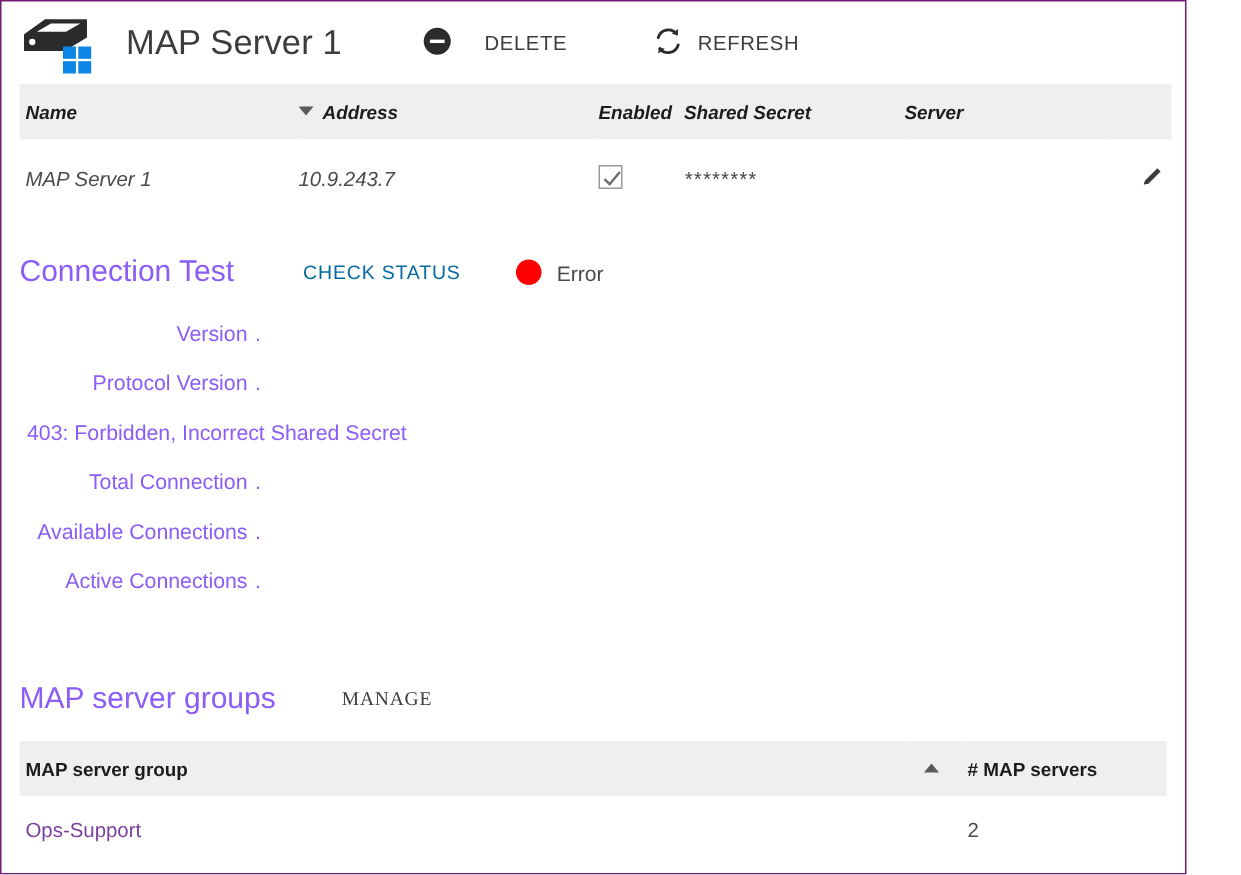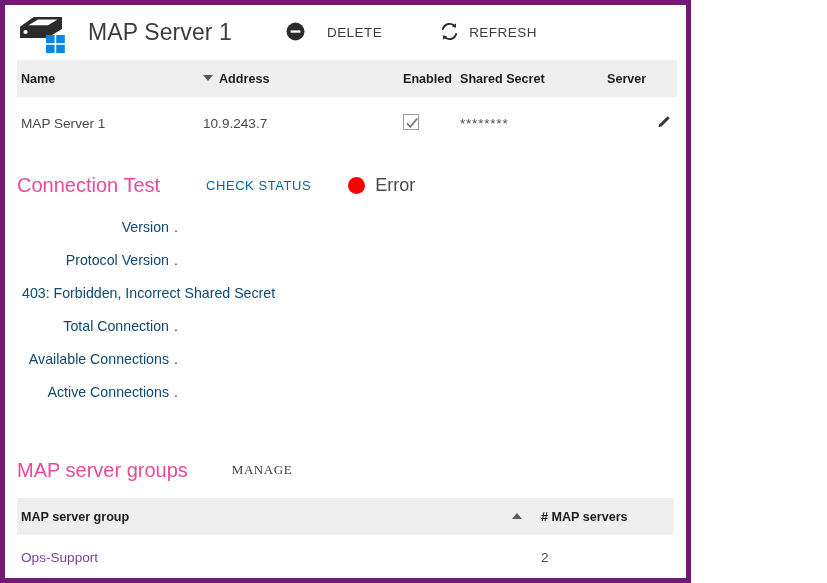--- a/index.html
+++ b/index.html
@@ -8,25 +8,25 @@
     padding: 0;
     background: #ffffff;
   }
   body {
     font-family: "Liberation Sans", sans-serif;
     color: #3c3c3c;
     -webkit-font-smoothing: antialiased;
   }
   .page {
     position: relative;
-    width: 691px;
+    width: 791px;
     height: 583px;
     box-sizing: border-box;
     background: #ffffff;
-    border: 5px solid #701a75;
+    border: 1px solid #701a75;
     overflow: hidden;
   }
 
   
   .masthead {
     position: relative;
     height: 55px;
     display: flex;
     align-items: center;
     padding-left: 11px;
@@ -63,21 +63,21 @@
     font-size: 13.5px;
     letter-spacing: .45px;
     text-transform: uppercase;
     white-space: nowrap;
   }
   .act-delete { margin-left: 48px; gap: 22px; }
   .act-refresh { margin-left: 45px; }
   .ico { display: block; flex: 0 0 auto; }
 
   
-  .table-wrap { padding: 0 9px 0 12px; }
+  .table-wrap { padding: 0 9px 0 12px; font-style: italic; }
   .grid {
     width: 100%;
     border-collapse: collapse;
     table-layout: fixed;
   }
   .grid thead th {
     background: #efefef;
     font-size: 12.6px;
     font-weight: bold;
     color: #1c1c1c;
@@ -143,21 +143,21 @@
   
   .section { padding: 0 12px; }
   .section-head {
     display: flex;
     align-items: center;
     white-space: nowrap;
   }
   .section-title {
     font-size: 20px;
     font-weight: 400;
-    color: #ec4899;
+    color: #8b5cf6;
   }
   .check-status-btn {
     margin-left: 44px;
     background: none; border: 0; cursor: pointer;
     font-family: "Liberation Sans", sans-serif;
     font-size: 13px;
     letter-spacing: .55px;
     color: #0369a1;
     text-transform: uppercase;
     padding: 4px 2px;
@@ -166,29 +166,29 @@
     display: flex;
     align-items: center;
     margin-left: 35px;
     gap: 10px;
   }
   .status-dot {
     width: 17px; height: 17px;
     border-radius: 50%;
     flex: 0 0 auto;
   }
-  .status-text { font-size: 18px; color: #4a4a4a; }
+  .status-text { font-size: 14px; color: #4a4a4a; }
 
   .kv-list { margin-top: 22px; }
   .kv-row {
     display: flex;
     align-items: baseline;
     margin-bottom: 17px;
     font-size: 14.2px;
-    color: #0c4a6e;
+    color: #8b5cf6;
   }
   .kv-label {
     width: 152px;
     text-align: right;
     flex: 0 0 auto;
     white-space: nowrap;
   }
   .kv-value {
     margin-left: 5px;
     white-space: nowrap;

